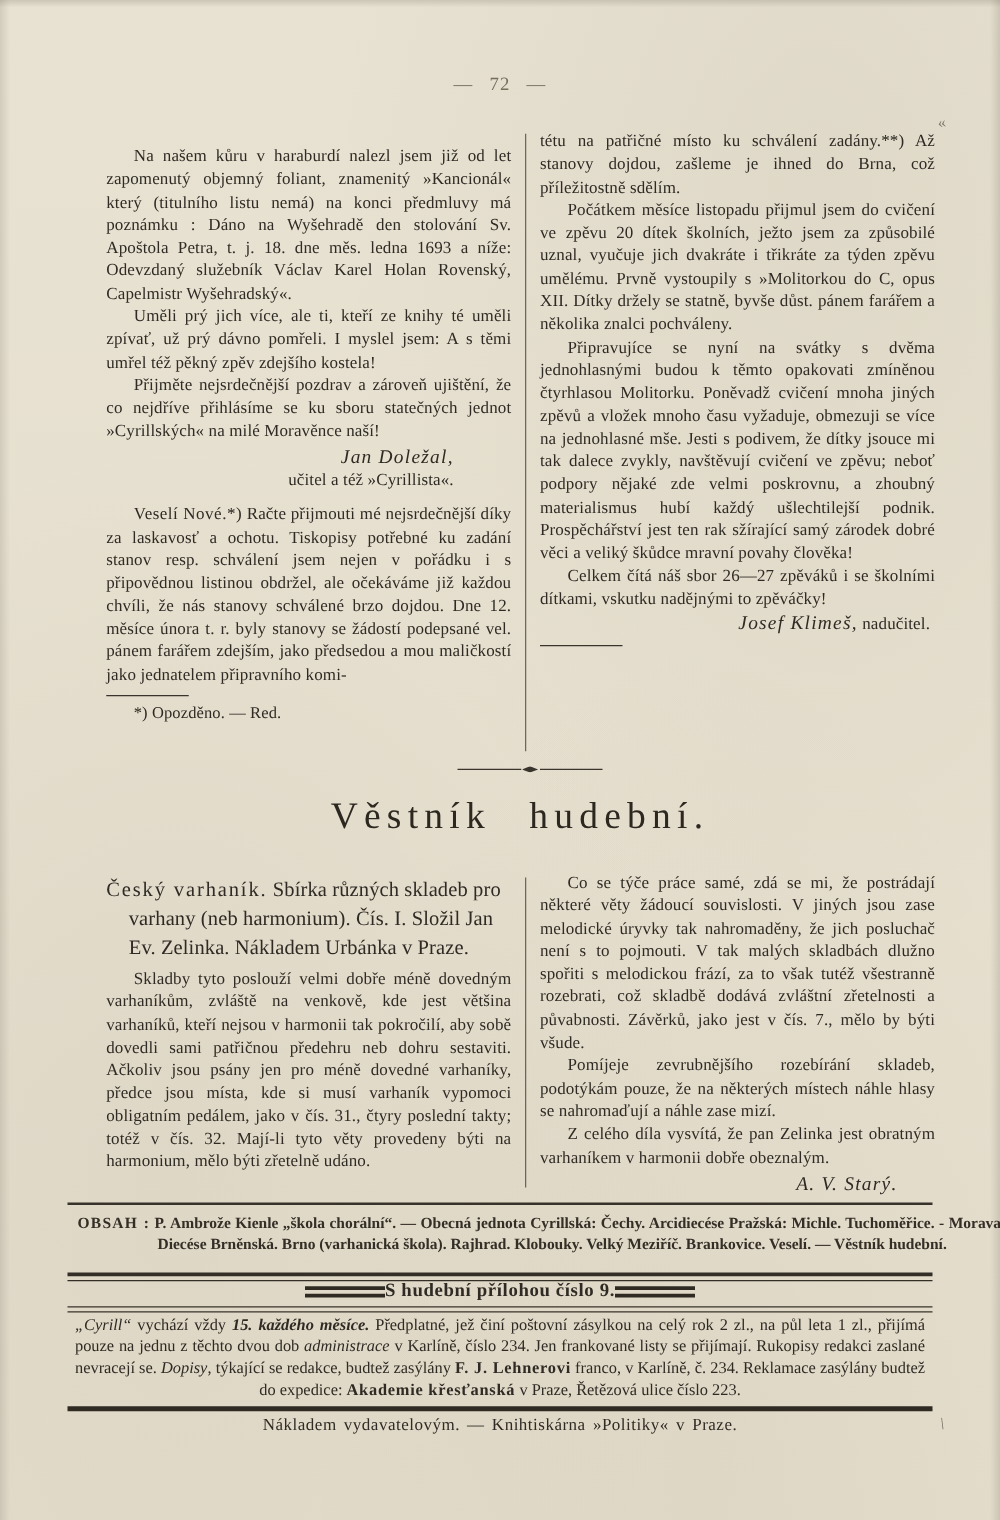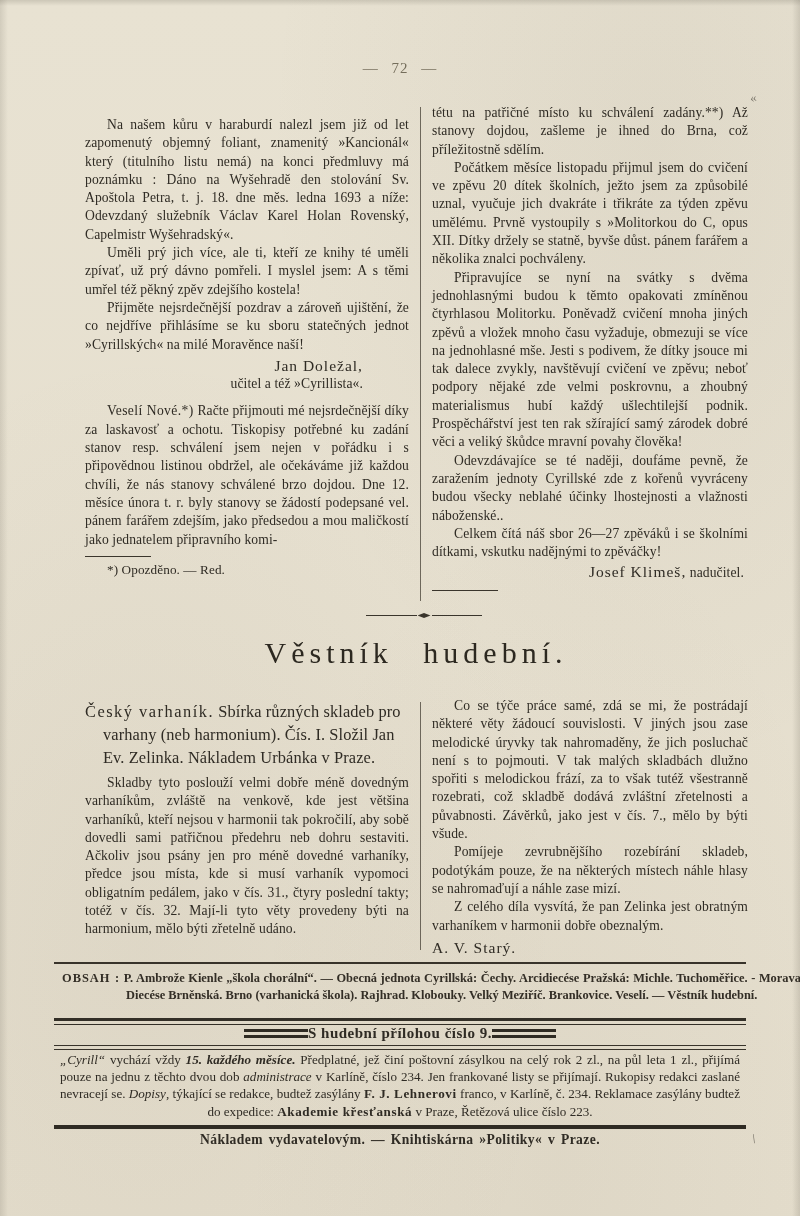--- a/index.html
+++ b/index.html
@@ -30,22 +30,22 @@
   .vrule{width:1px;background:rgba(58,53,43,.7);}
   .vrule-1{left:420px;top:107px;height:494px;}
   .vrule-2{left:420px;top:702px;height:248px;}
   p{margin:0;}
   .ind{text-indent:22px;}
   .item{margin-top:9px;}
   .lead{font-weight:normal;letter-spacing:.4px;}
   
   .sig-left{margin:3px 46px 2px 0;text-align:right;}
   .sig-right{margin:2px 4px 1px 0;text-align:right;}
-  .sig-review{margin:4px 30px 0 0;}
-  .sig-name{font-size:15.5px;letter-spacing:1px;}
+  .sig-review{margin:4px 30px 0 0;text-align:right;}
+  .sig-name{font-style:italic;font-size:15.5px;letter-spacing:1px;}
   .sig-role{font-size:13.6px;}
   
   .fn-rule{width:66px;border-top:1.2px solid #3a352c;margin:7px 0 4px 0;height:0;}
   .fn{font-size:13.2px;text-indent:22px;text-align:left;}
   
   .mid-divider{left:366px;top:612px;width:116px;height:7px;display:flex;align-items:center;}
   .mid-line{flex:1;height:1px;background:#3a352c;}
   .mid-diamond{width:13px;height:5px;background:#3a352c;margin:0 1px;
     clip-path:polygon(0 50%,50% 0,100% 50%,50% 100%);}
   
@@ -72,21 +72,21 @@
   .dbl-bars{width:64px;}
   .dbl-bars .bar{height:3px;background:#2f2b23;margin:3px 0;}
   
   .subscription{left:60px;top:1051px;width:680px;font-size:13.1px;line-height:17.2px;
     text-align:justify;text-align-last:center;}
   .subscription .it{font-style:italic;}
   .subscription .bit{font-style:italic;font-weight:bold;}
   .subscription .b{font-weight:bold;letter-spacing:.6px;margin-top:39px;}
   
   .colophon{top:1132px;left:0;width:100%;text-align:center;font-size:13.6px;
-    letter-spacing:.4px;word-spacing:2px;font-weight:bold;}
+    letter-spacing:.4px;word-spacing:2px;}
 </style>
 </head>
 <body>
 
 <div class="abs page-number">— 72 —</div>
 <span class="abs corner-mark-top">«</span>
 
 <div class="abs col col-top-left">
   <p class="ind">Na našem kůru v haraburdí nalezl jsem již od let zapomenutý objemný foliant, znamenitý »Kancionál« který (titulního listu nemá) na konci předmluvy má poznámku : Dáno na Wyšehradě den stolování Sv. Apoštola Petra, t. j. 18. dne měs. ledna 1693 a níže: Odevzdaný služebník Václav Karel Holan Rovenský, Capelmistr Wyšehradský«.</p>
   <p class="ind">Uměli prý jich více, ale ti, kteří ze knihy té uměli zpívať, už prý dávno pomřeli. I myslel jsem: A s těmi umřel též pěkný zpěv zdejšího kostela!</p>
@@ -99,21 +99,20 @@
     <span class="lead">Veselí Nové.*)</span><span> Račte přijmouti mé nejsrdečnější díky za laskavosť a ochotu. Tiskopisy potřebné ku zadání stanov resp. schválení jsem nejen v pořádku i s připovědnou listinou obdržel, ale očekáváme již každou chvíli, že nás stanovy schválené brzo dojdou. Dne 12. měsíce února t. r. byly stanovy se žádostí podepsané vel. pánem farářem zdejším, jako předsedou a mou maličkostí jako jednatelem připravního komi-</span>
   </p>
   <div class="fn-rule"></div>
   <p class="fn">*) Opozděno. — Red.</p>
 </div>
 
 <div class="abs col col-top-right">
   <p>tétu na patřičné místo ku schválení zadány.**) Až stanovy dojdou, zašleme je ihned do Brna, což příležitostně sdělím.</p>
   <p class="ind">Počátkem měsíce listopadu přijmul jsem do cvičení ve zpěvu 20 dítek školních, ježto jsem za způsobilé uznal, vyučuje jich dvakráte i třikráte za týden zpěvu umělému. Prvně vystoupily s »Molitorkou do C, opus XII. Dítky držely se statně, byvše důst. pánem farářem a několika znalci pochváleny.</p>
   <p class="ind">Připravujíce se nyní na svátky s dvěma jednohlasnými budou k těmto opakovati zmíněnou čtyrhlasou Molitorku. Poněvadž cvičení mnoha jiných zpěvů a vložek mnoho času vyžaduje, obmezuji se více na jednohlasné mše. Jesti s podivem, že dítky jsouce mi tak dalece zvykly, navštěvují cvičení ve zpěvu; neboť podpory nějaké zde velmi poskrovnu, a zhoubný materialismus hubí každý ušlechtilejší podnik. Prospěchářství jest ten rak sžírající samý zárodek dobré věci a veliký škůdce mravní povahy člověka!</p>
-  <p class="ind">Odevzdávajíce se té naději, doufáme pevně, že zaražením jednoty Cyrillské zde z kořenů vyvráceny budou všecky neblahé účinky lhostejnosti a vlažnosti náboženské..</p>
   <p class="ind">Celkem čítá náš sbor 26—27 zpěváků i se školními dítkami, vskutku nadějnými to zpěváčky!</p>
   <div class="sig-right">
     <span class="sig-name">Josef Klimeš,</span><span class="sig-role"> nadučitel.</span>
   </div>
   <div class="fn-rule"></div>
 </div>
 
 <div class="abs vrule vrule-1"></div>
 
 <div class="abs mid-divider">

